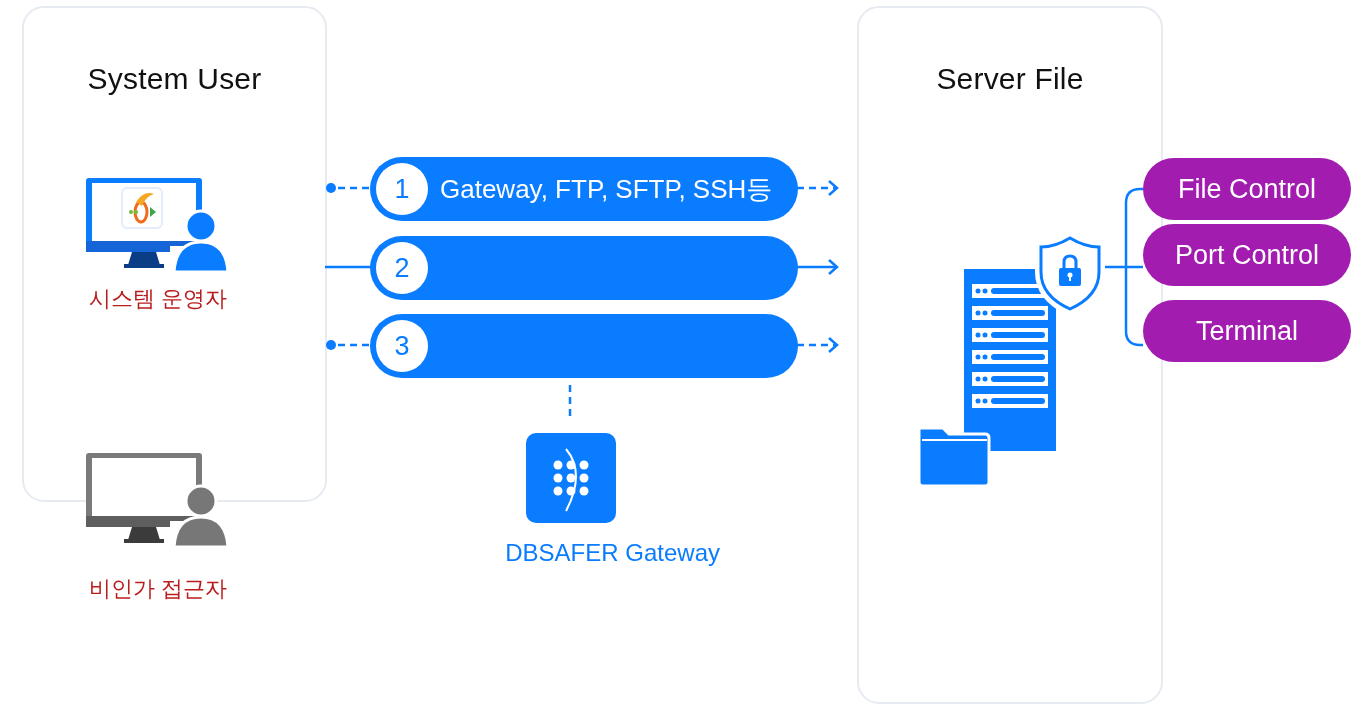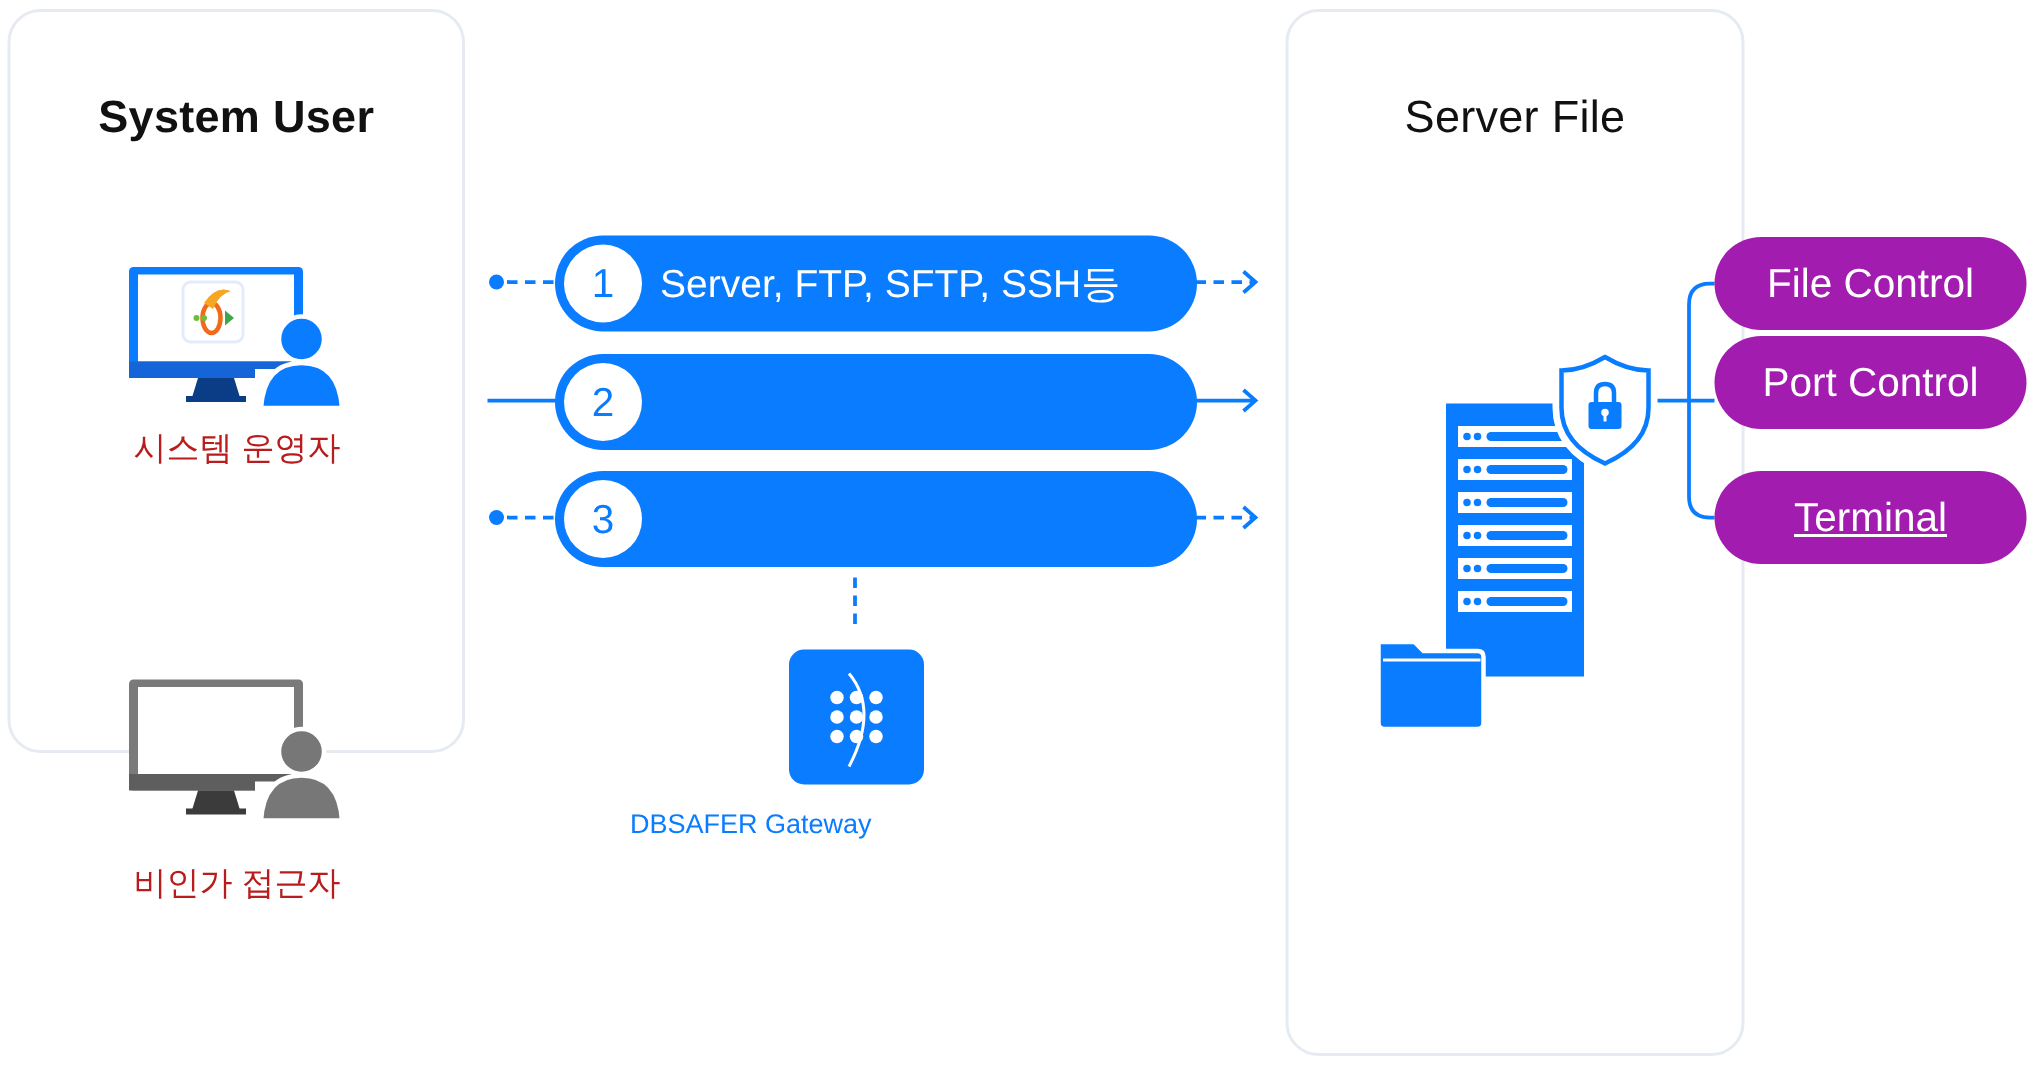--- a/index.html
+++ b/index.html
@@ -3,21 +3,21 @@
 <meta charset="utf-8">
 <style>
   * { box-sizing: border-box; margin: 0; padding: 0; }
   html, body { width: 1354px; height: 710px; background: #ffffff; overflow: hidden; }
   body { position: relative; font-family: "Liberation Sans", "DejaVu Sans", sans-serif; color: #111; }
 
   .panel {
     position: absolute; background: #fff;
     border: 2px solid #e6ebf2; border-radius: 22px;
   }
-  #panel-left { left: 5px; top: 6px; width: 305px; height: 496px; font-weight: bold; }
+  #panel-left { left: 22px; top: 6px; width: 305px; height: 496px; }
   #panel-right { left: 857px; top: 6px; width: 306px; height: 698px; }
 
   .panel-title {
     position: absolute; left: 0; right: 0; top: 54px;
     text-align: center; font-size: 30px; color: #111; letter-spacing: 0.2px;
   }
 
   .caption {
     position: absolute; font-size: 22px; color: #b91c1c; text-align: center; white-space: nowrap;
   }
@@ -35,21 +35,21 @@
   .flow-label { margin-left: 12px; font-size: 26px; white-space: nowrap; }
 
   .ctrl-pill {
     position: absolute; left: 1143px; width: 208px; height: 62px; border-radius: 31px;
     background: #a21caf; color: #fff; font-size: 27px;
     display: flex; align-items: center; justify-content: center; white-space: nowrap;
   }
 
   .gateway-label {
     position: absolute; left: 420px; width: 300px; top: 539px;
-    text-align: left; font-size: 18px; color: #0a7cff;
+    text-align: right; font-size: 24px; color: #0a7cff;
   }
 
   svg.abs { position: absolute; overflow: visible; }
 </style>
 </head>
 <body>
 
 <div id="panel-left" class="panel">
   <div class="panel-title">System User</div>
 </div>
@@ -117,21 +117,21 @@
   <line x1="570" y1="385" x2="570" y2="420" stroke="#0a7cff" stroke-width="2.5" stroke-dasharray="7,5"></line>
 
   <g>
     <line x1="1100" y1="267" x2="1143" y2="267" stroke="#0a7cff" stroke-width="2.5"></line>
     <path d="M1143 189 L1140 189 Q1126 189 1126 203 L1126 331 Q1126 345 1140 345 L1143 345" fill="none" stroke="#0a7cff" stroke-width="2.5"></path>
   </g>
 </svg>
 
 <div class="flow-pill" style="left:370px; top:157px; width:428px;">
   <div class="flow-num">1</div>
-  <div class="flow-label">Server, FTP, SFTP, SSH등</div>
+  <div class="flow-label">Gateway, FTP, SFTP, SSH등</div>
 </div>
 <div class="flow-pill" style="left:370px; top:236px; width:428px;">
   <div class="flow-num">2</div>
 </div>
 <div class="flow-pill" style="left:370px; top:314px; width:428px;">
   <div class="flow-num">3</div>
 </div>
 
 <svg class="abs" style="left:526px; top:433px;" width="90" height="90" viewBox="0 0 90 90">
   <rect x="0" y="0" width="90" height="90" rx="10" fill="#0a7cff"></rect>
@@ -191,13 +191,13 @@
     <rect x="154" y="44" width="2" height="5" fill="#ffffff"></rect>
   </g>
   <g>
     <path d="M4 196 L4 250 Q4 254 8 254 L70 254 Q74 254 74 250 L74 206 Q74 202 70 202 L34 202 L28 196 Z" fill="#0a7cff" stroke="#ffffff" stroke-width="3"></path>
     <line x1="7" y1="208" x2="72" y2="208" stroke="#ffffff" stroke-width="2"></line>
   </g>
 </svg>
 
 <div class="ctrl-pill" style="top:158px;">File Control</div>
 <div class="ctrl-pill" style="top:224px;">Port Control</div>
-<div class="ctrl-pill" style="top:314px;text-decoration:underline;">Terminal</div>
+<div class="ctrl-pill" style="top:300px;">Terminal</div>
 
 </body></html>

